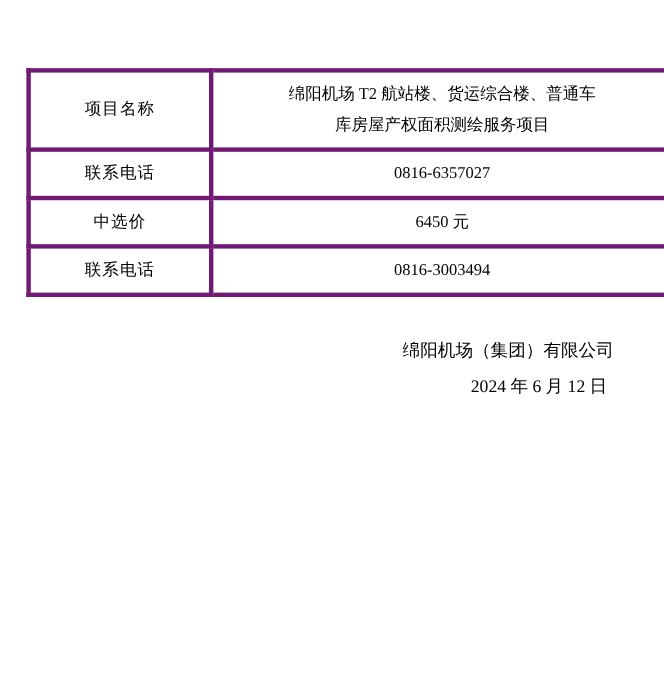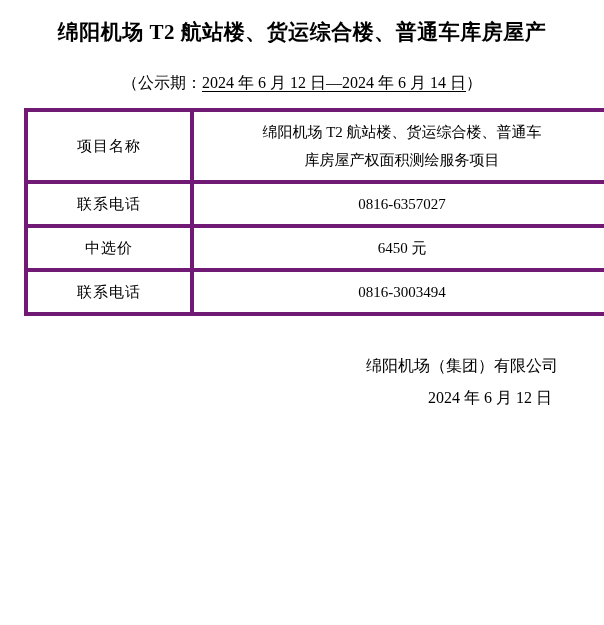--- a/index.html
+++ b/index.html
@@ -78,26 +78,23 @@
     padding-right: 6px;
     text-align: right;
   }
 </style>
 </head>
 <body>
 
 <div class="page">
 
   <h1 class="doc-title">
-    <span>绵阳机场 T2 航站楼、货运综合楼、普通车库房屋产</span><br>
+    <br>
   </h1>
 
-  <div class="notice-period">
-    <span>（公示期：</span><span class="underline">2024 年 6 月 12 日—2024 年 6 月 14 日</span><span>）</span>
-  </div>
 
   <table class="info-table">
     <tbody>
       <tr>
         <td class="label-cell">项目名称</td>
         <td class="value-cell">
           <span class="line2">绵阳机场 T2 航站楼、货运综合楼、普通车</span>
           <span class="line2">库房屋产权面积测绘服务项目</span>
         </td>
       </tr>

